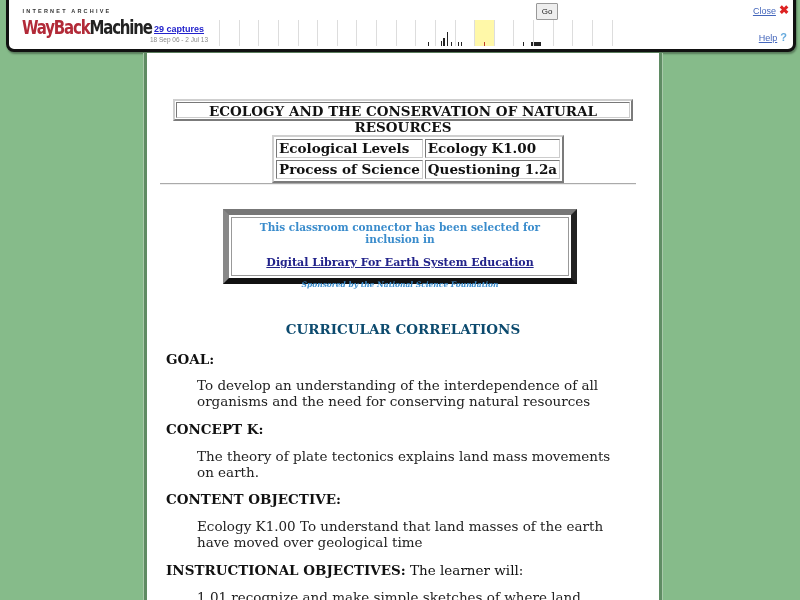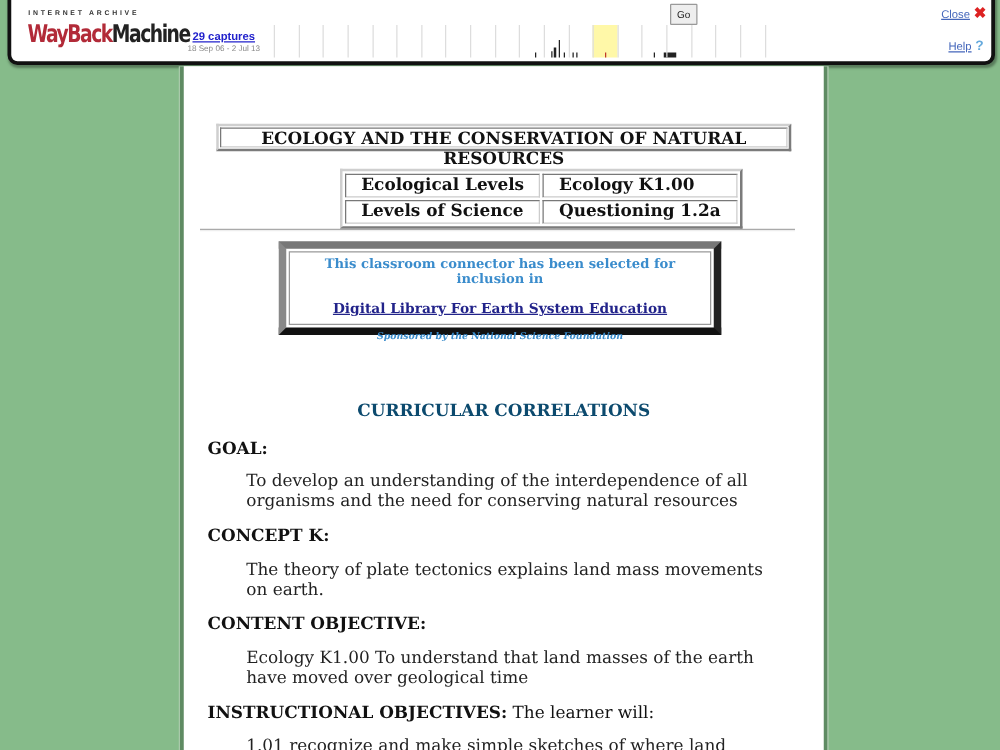--- a/index.html
+++ b/index.html
@@ -55,24 +55,24 @@
     box-shadow:-1px 0 0 #a9c9aa, 1px 0 0 #a9c9aa;
   }
   .title-box {
     position:absolute; left:26px; top:46px; width:460px; height:22px;
     border:2px outset #cfcfcf; box-sizing:border-box; padding:1px;
   }
   .title-box .inner { border:1px inset #ccc; height:100%; box-sizing:border-box; text-align:center; font-weight:bold; font-size:13.5px; line-height:16px; color:#111; }
   table.levels {
     position:absolute; left:125px; top:82px; border:2px outset #cfcfcf; border-spacing:2px; font-weight:bold; font-size:13.5px; color:#111;
   }
-  table.levels td { border:1px inset #ccc; padding:1px 12px; height:15px; line-height:15px; white-space:nowrap;margin-top:45px; }
+  table.levels td { border:1px inset #ccc; padding:1px 2px; height:15px; line-height:15px; white-space:nowrap;margin-top:45px; }
   hr.sep { position:absolute; left:13px; top:130px; width:476px; margin:0; border:none; border-top:1px solid #aaa; border-bottom:1px solid #eee; }
   .dlese {
-    position:absolute; left:76px; top:140px; width:354px; height:75px;
+    position:absolute; left:76px; top:156px; width:354px; height:75px;
     border-top:6px solid #777; border-left:6px solid #888; border-right:6px solid #222; border-bottom:6px solid #111;
     box-sizing:border-box; padding:2px; background:#fff;
   }
   .dlese .inner { border:1px solid #999; height:100%; box-sizing:border-box; text-align:center; }
   .dlese .sel { color:#3a8ccc; font-weight:bold; font-size:10.5px; margin-top:3px; }
   .dlese a { display:block; color:#22238a; font-weight:bold; font-size:11px; text-decoration:underline; margin-top:11px; }
   .dlese .spon { color:#3a8ccc; font-weight:bold; font-style:italic; font-size:7.5px; margin-top:11px; }
   .section-title { position:absolute; left:0; width:512px; top:268px; text-align:center; font-weight:bold; font-size:13.5px; color:#0c4a6e; }
   .h { position:absolute; left:19px; font-weight:bold; font-size:13.5px; color:#111; }
   .h .rest { font-weight:normal; }
@@ -149,21 +149,21 @@
     <div class="inner">ECOLOGY AND THE CONSERVATION OF NATURAL RESOURCES</div>
   </div>
 
   <table class="levels">
     <tbody>
         <tr>
       <td>Ecological Levels</td>
       <td>Ecology K1.00</td>
     </tr>
     <tr>
-      <td>Levels of Science</td>
+      <td>Process of Science</td>
       <td>Questioning 1.2a</td>
     </tr>
   </tbody>
     </table>
 
   <hr class="sep">
 
   <div class="dlese">
     <div class="inner">
       <div class="sel">This classroom connector has been selected for inclusion in</div>

